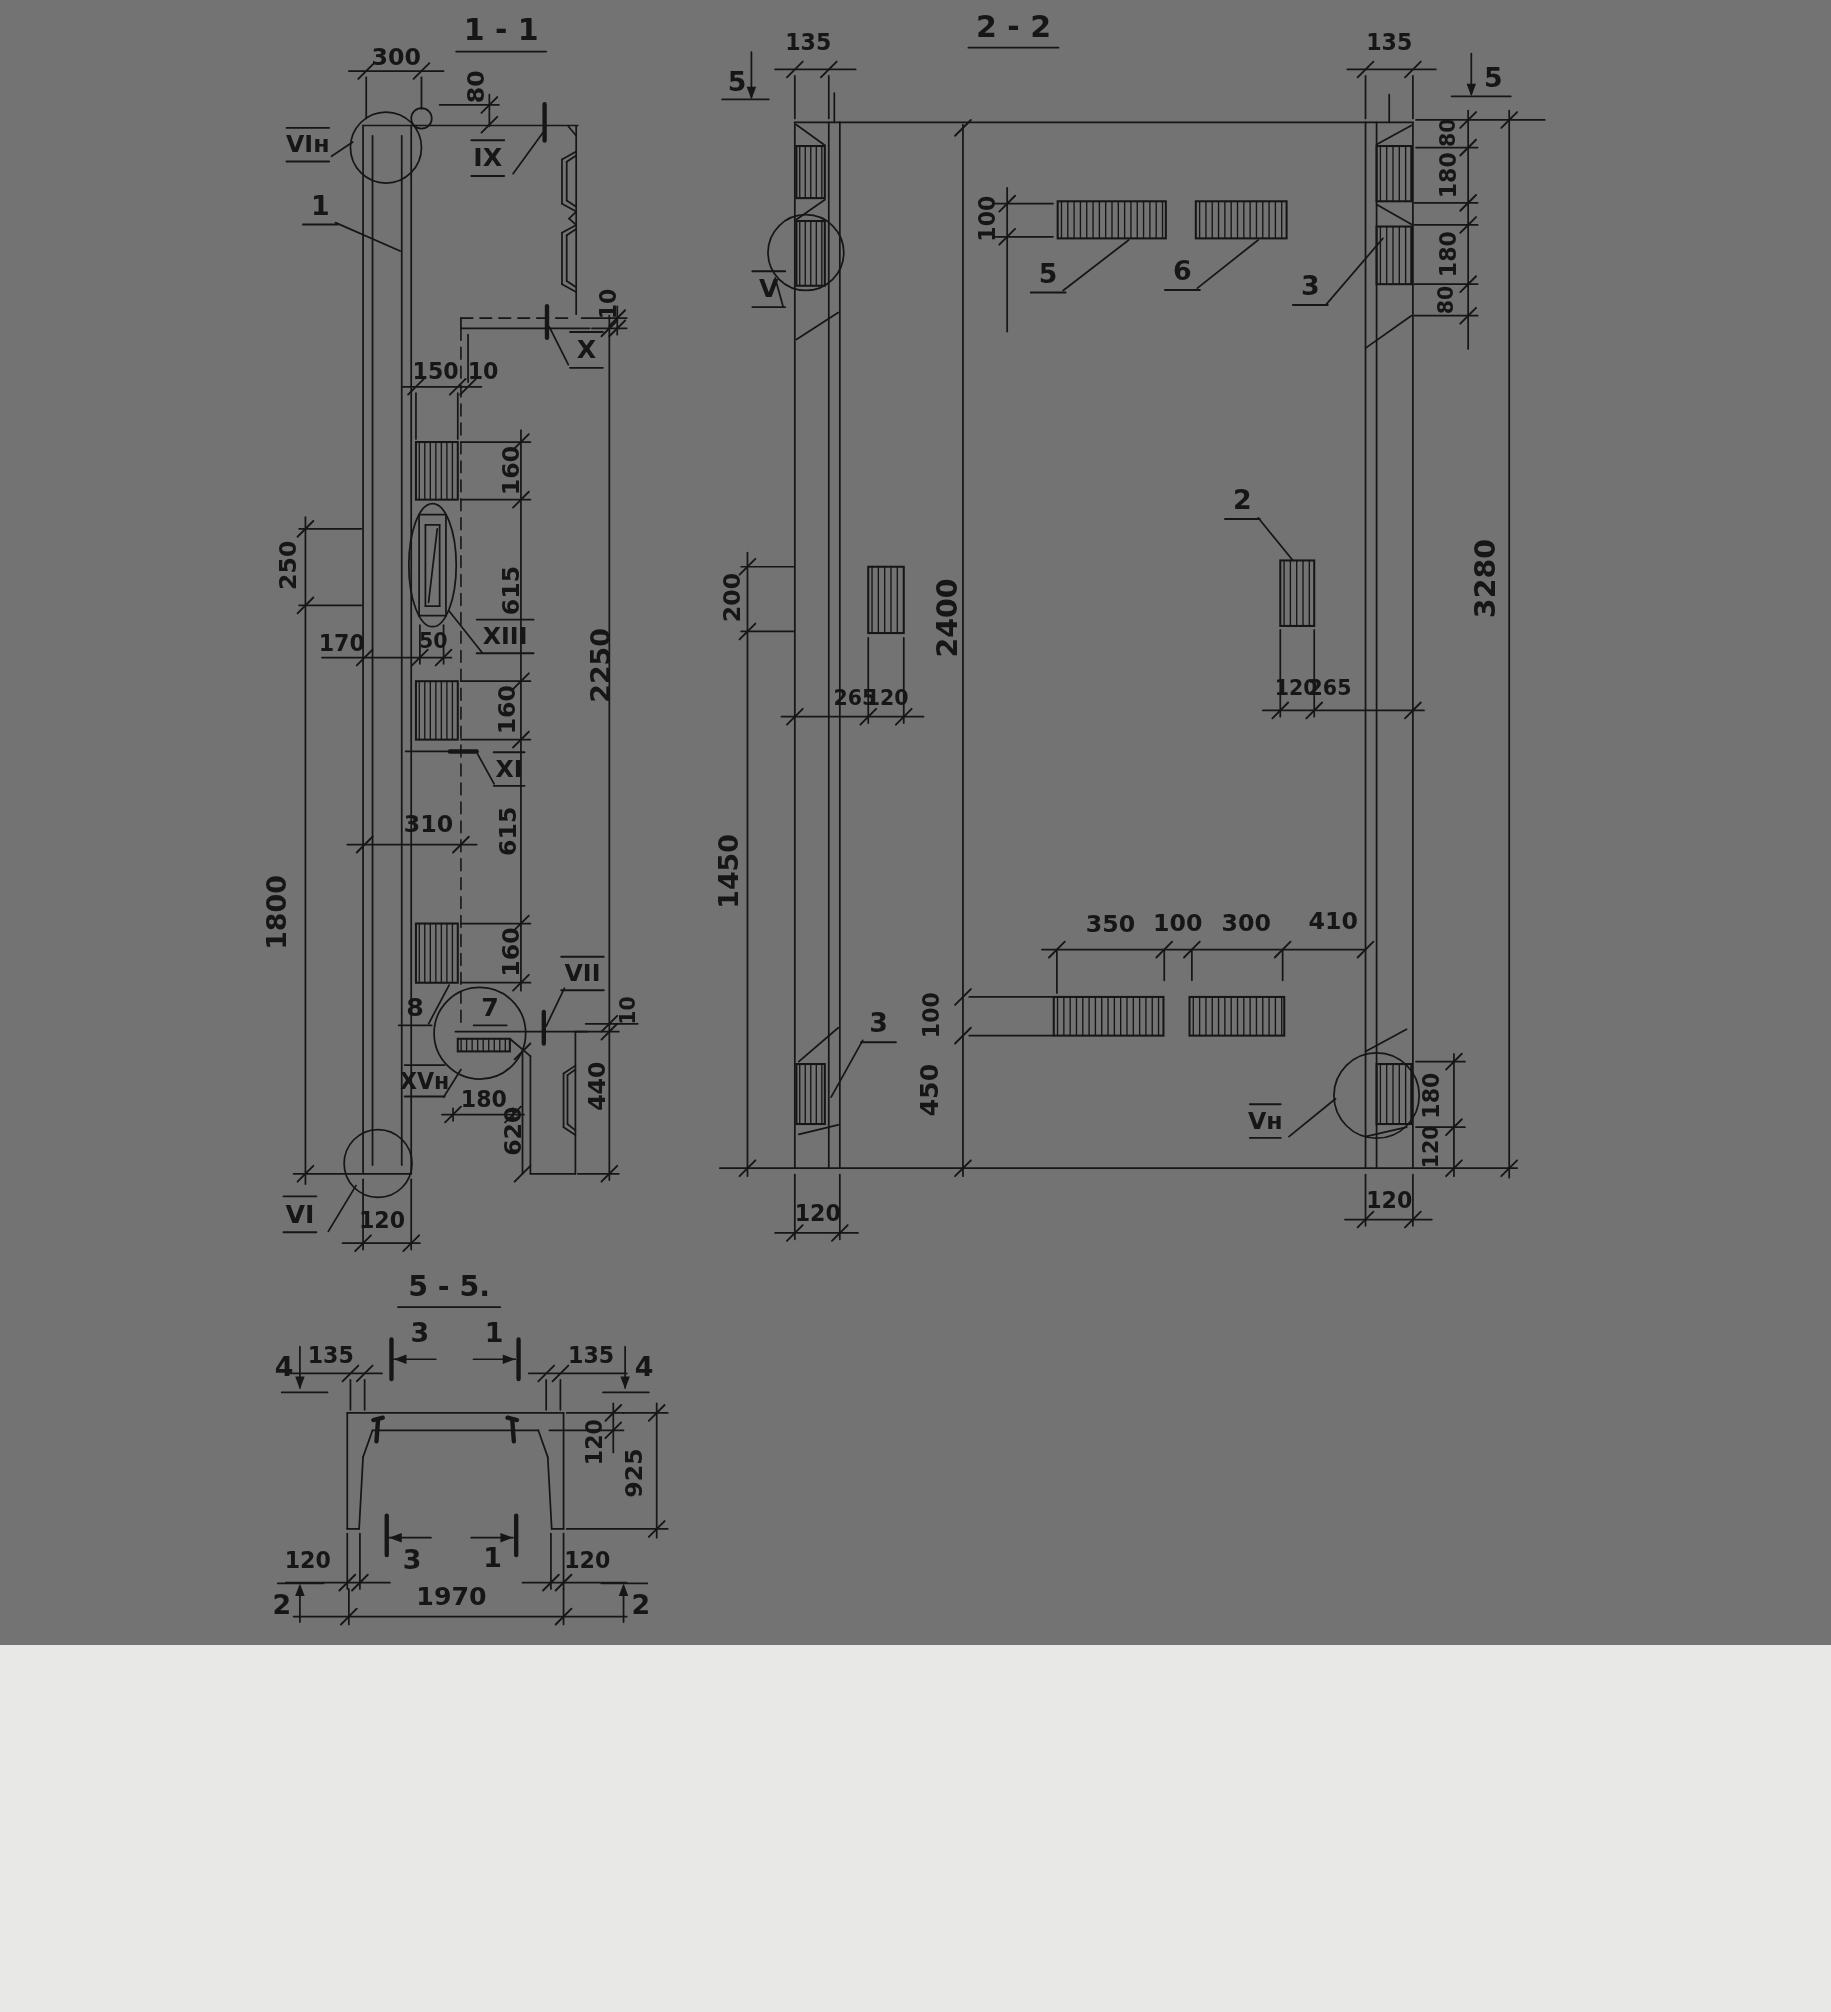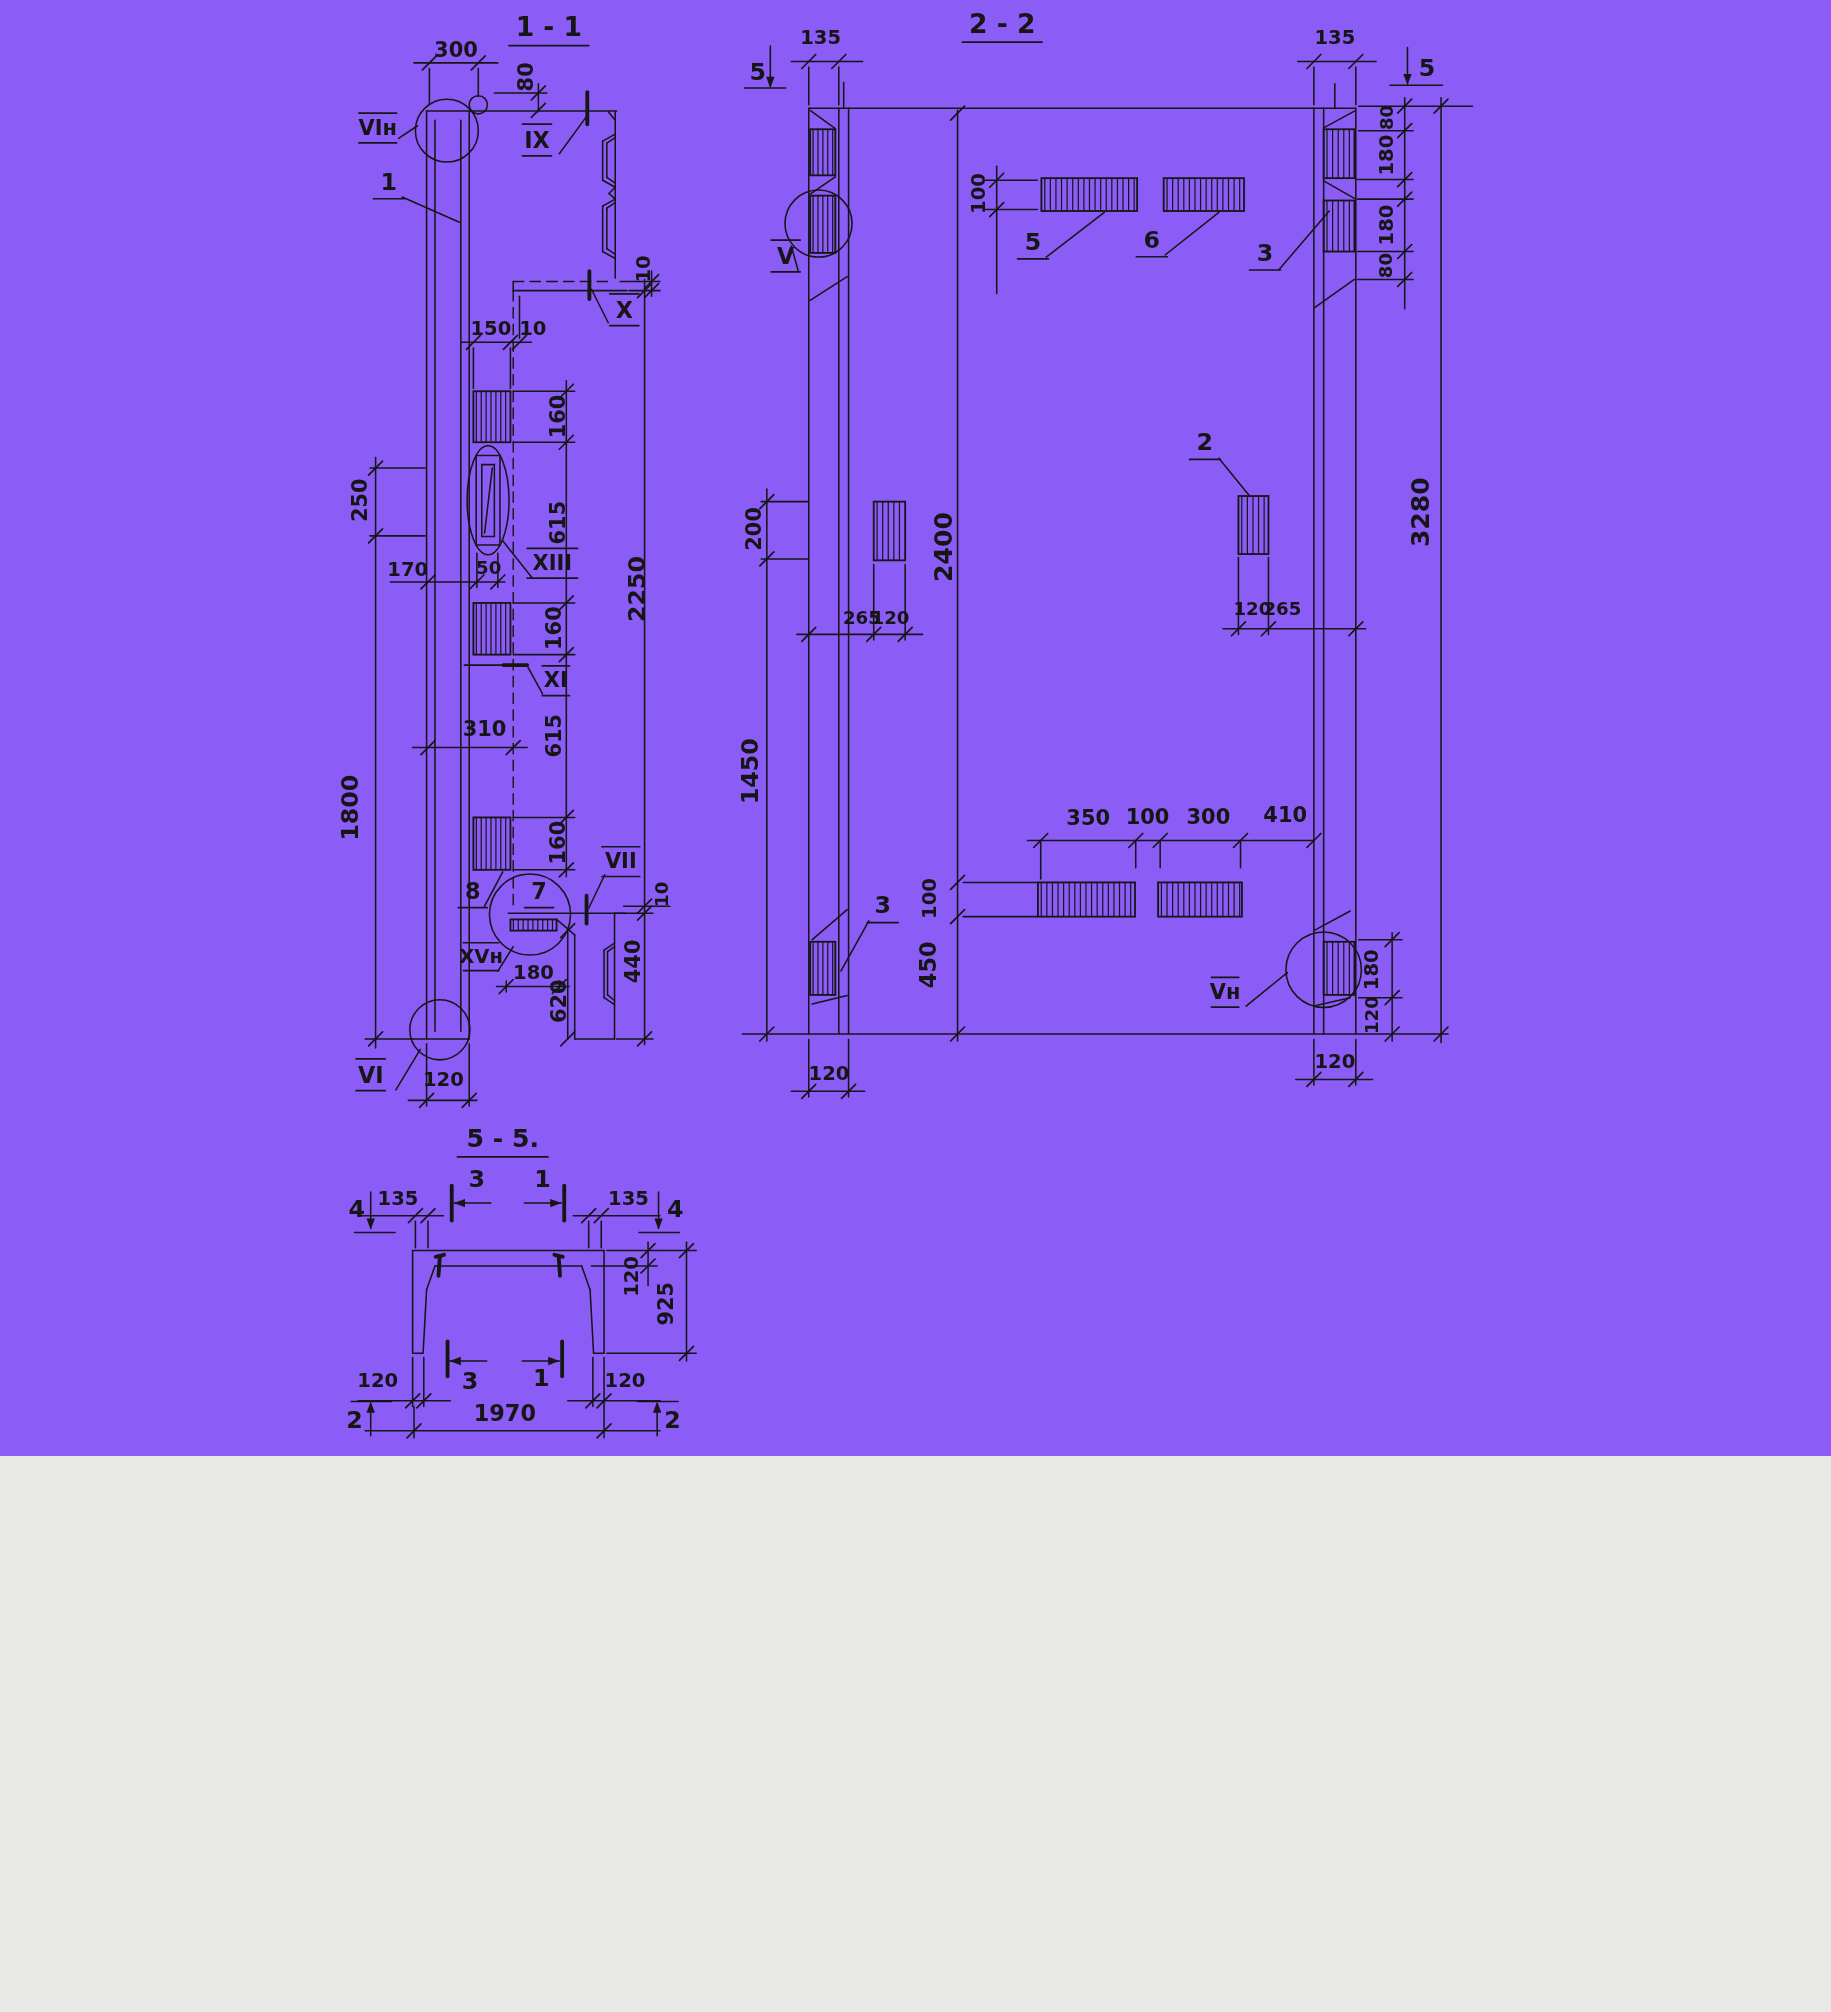--- a/index.html
+++ b/index.html
@@ -1,16 +1,16 @@
 <!DOCTYPE html>
 <html><head>
 <meta charset="utf-8">
 <style>
   html,body{margin:0;padding:0;background:#e8e8e6;}
-  .sheet{width:1832px;height:1456px;background:#8b5cf6;position:relative;margin:0 auto;
+  .sheet{width:1832px;height:1645px;background:#737373;position:relative;margin:0 auto;
          font-family:"DejaVu Sans","Liberation Sans",sans-serif;}
   svg{display:block;width:100%;height:100%;}
   svg text{font-family:"DejaVu Sans","Liberation Sans",sans-serif;font-weight:700;fill:#161616;}
 </style>
 </head>
 <body>
 
 <div class="sheet">
   <svg xmlns="http://www.w3.org/2000/svg" viewBox="0 0 1897 2084">
       <g>

